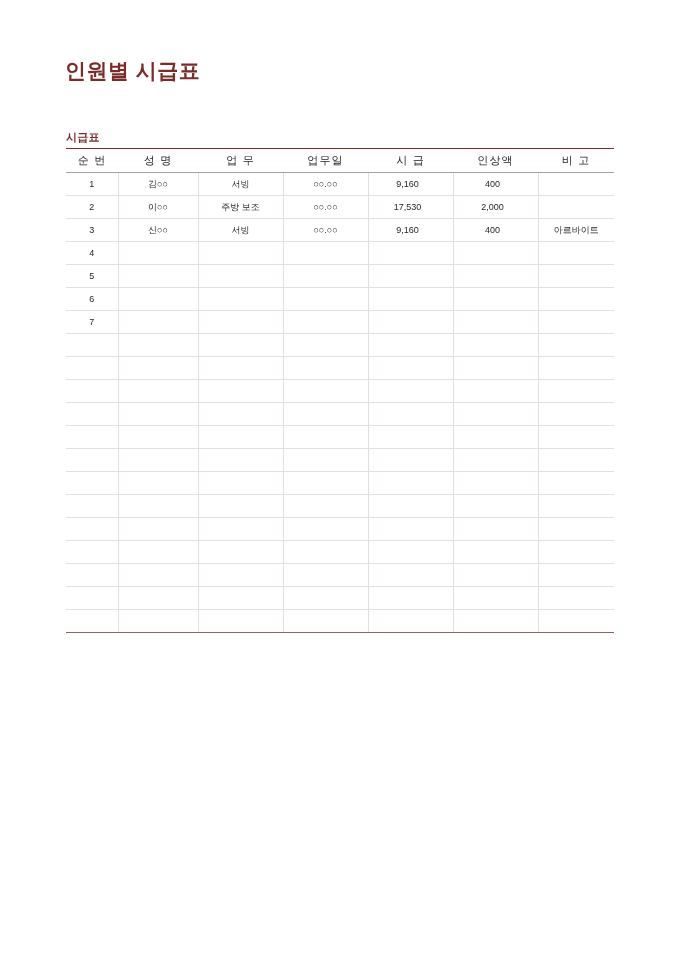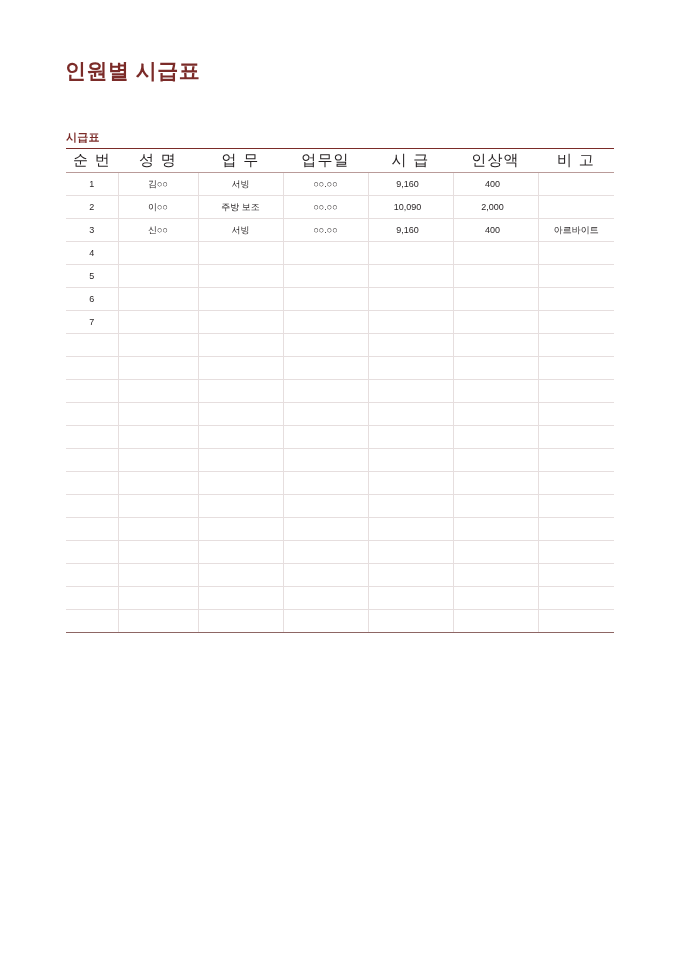--- a/index.html
+++ b/index.html
@@ -56,21 +56,21 @@
   table.sheet col.c-no   { width: 52px; }
   table.sheet col.c-name { width: 80px; }
   table.sheet col.c-task { width: 85px; }
   table.sheet col.c-date { width: 85px; }
   table.sheet col.c-wage { width: 85px; }
   table.sheet col.c-inc  { width: 85px; }
   table.sheet col.c-note { width: 76px; }
 
   table.sheet thead th {
     height: 23px;
-    font-size: 15px;
+    font-size: 11px;
     font-weight: normal;
     color: #231f20;
     border-top: 1.4px solid #7b2b28;
     border-bottom: 0.8px solid #b99b99;
     text-align: center;
     vertical-align: middle;
     letter-spacing: 1.2px;
     padding: 0;
   }
   table.sheet tbody td {
@@ -135,21 +135,21 @@
             <td class="ta-c">○○.○○</td>
             <td class="ta-r num-cell">9,160</td>
             <td class="ta-r num-cell">400</td>
             <td class="ta-c"></td>
           </tr>
           <tr>
             <td class="ta-c first">2</td>
             <td class="ta-c">이○○</td>
             <td class="ta-c">주방 보조</td>
             <td class="ta-c">○○.○○</td>
-            <td class="ta-r num-cell">10,090</td>
+            <td class="ta-r num-cell">17,530</td>
             <td class="ta-r num-cell">2,000</td>
             <td class="ta-c"></td>
           </tr>
           <tr>
             <td class="ta-c first">3</td>
             <td class="ta-c">신○○</td>
             <td class="ta-c">서빙</td>
             <td class="ta-c">○○.○○</td>
             <td class="ta-r num-cell">9,160</td>
             <td class="ta-r num-cell">400</td>

